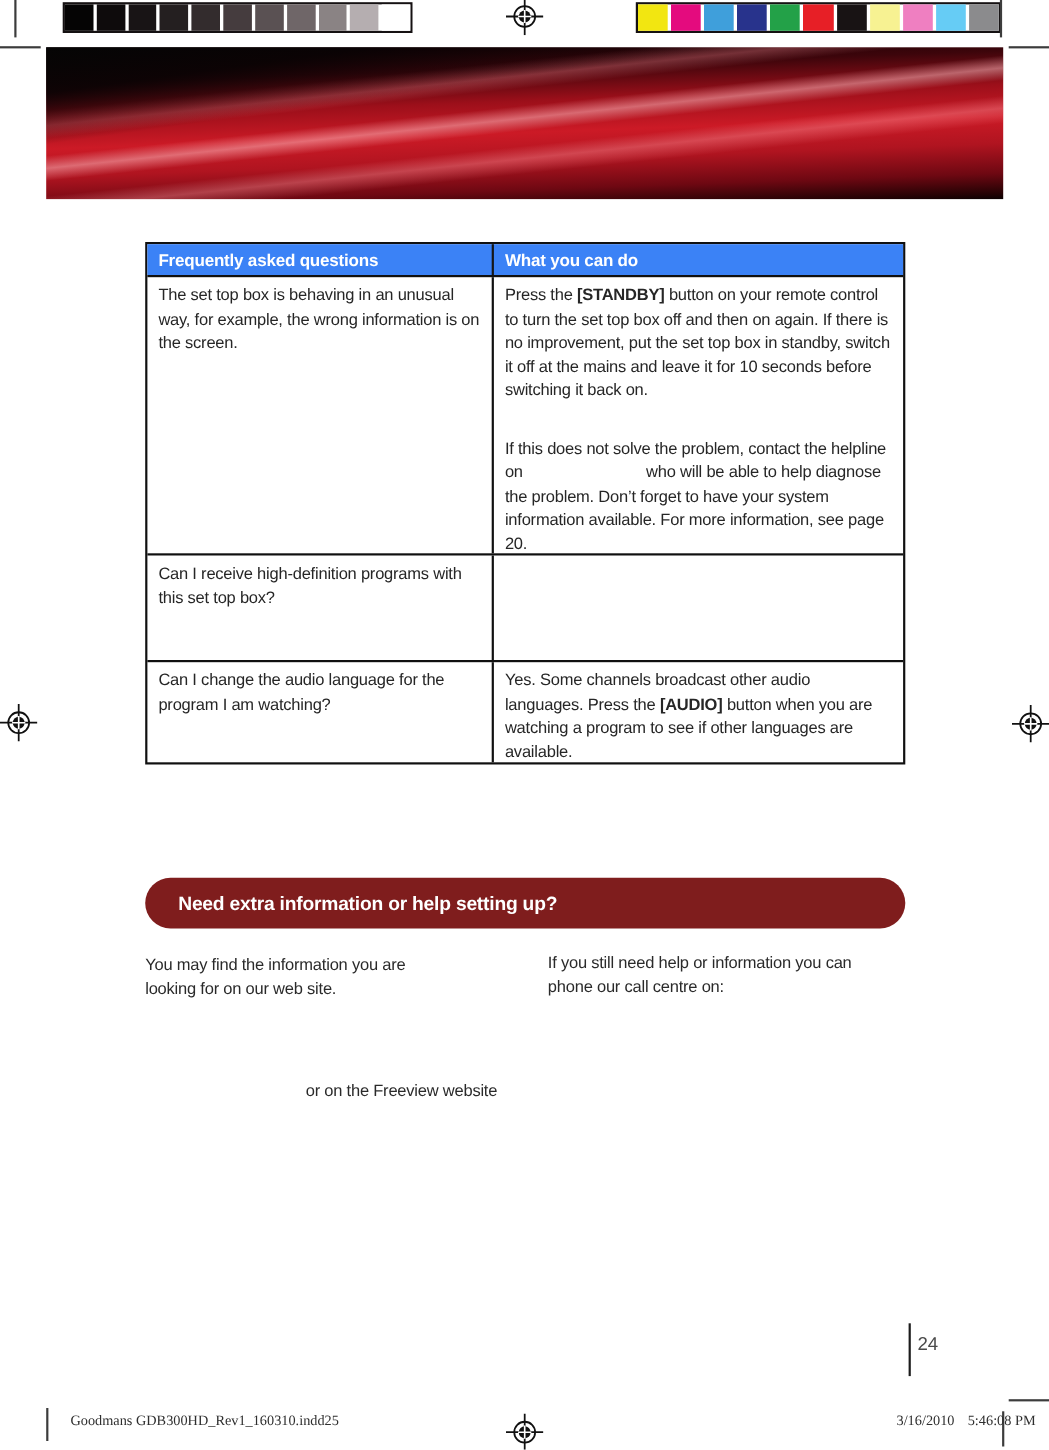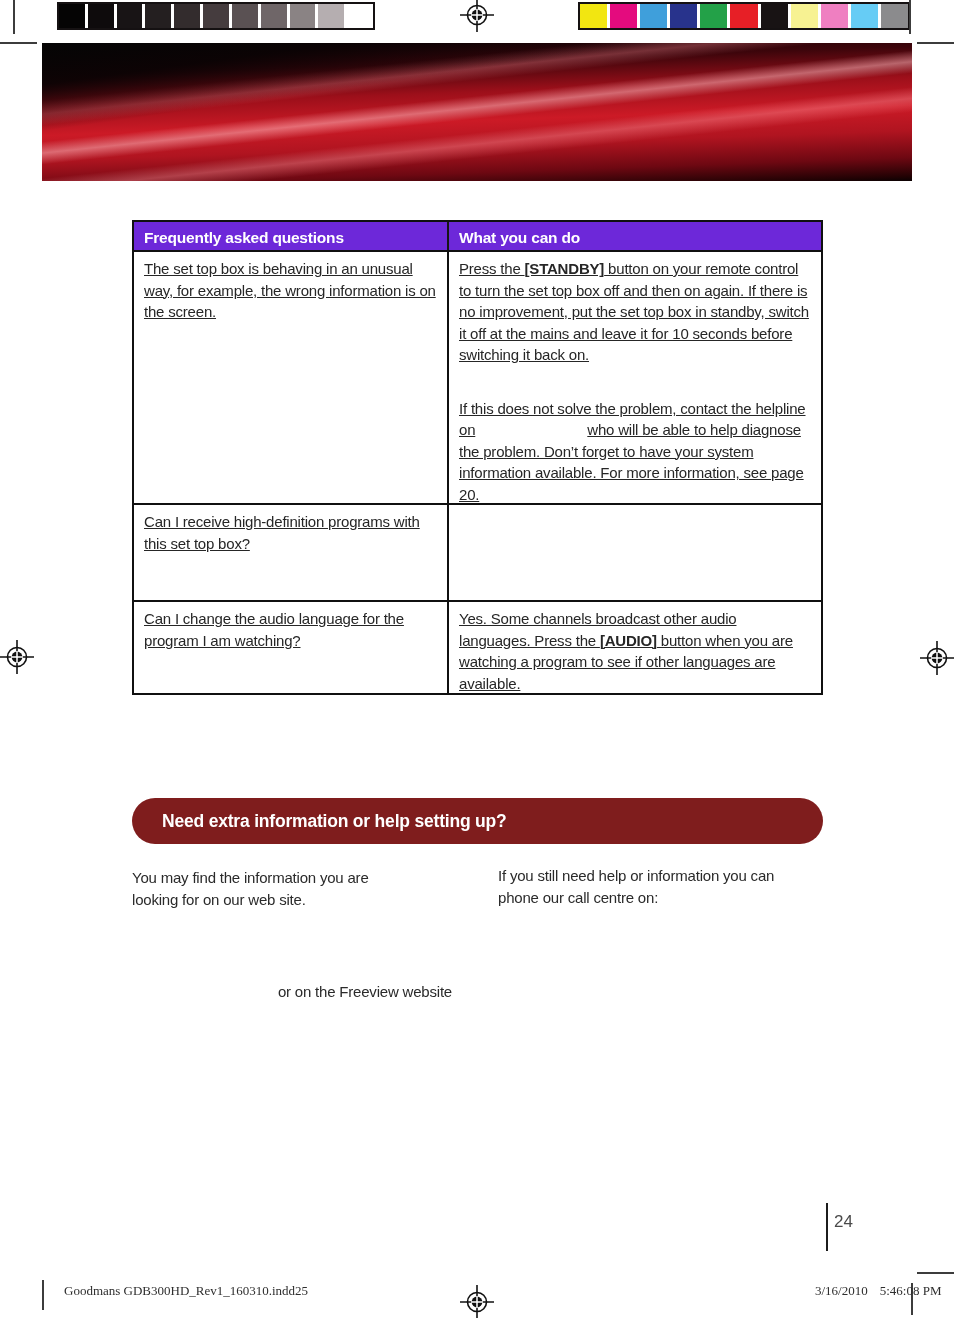--- a/index.html
+++ b/index.html
@@ -23,24 +23,24 @@
       linear-gradient(-6deg, transparent 30%, rgba(255,150,158,0.38) 36%, transparent 41%,
                       transparent 47%, rgba(255,190,195,0.5) 52%, transparent 57%,
                       transparent 64%, rgba(255,140,150,0.32) 69%, transparent 75%),
       linear-gradient(178deg, #0a0103 0%, #3d050b 20%, #9c0f1a 38%, #cc1a26 55%, #b01420 70%, #6e0812 86%, #230204 97%, #0b0102 100%);
   }
 
   
   .faq-table{position:absolute;left:132px;top:220px;width:691px;height:475px;
     border:2px solid #101010;box-sizing:border-box;font-size:15px;line-height:21.5px;letter-spacing:-0.2px;}
   .trow{display:grid;grid-template-columns:313px 1fr;box-sizing:border-box;}
-  .thead{height:28px;background:#6d28d9;color:#ffffff;font-weight:bold;font-size:15.5px;}
+  .thead{height:28px;background:#3b82f6;color:#ffffff;font-weight:bold;font-size:15.5px;}
   .thead .th{padding:5px 0 0 10px;letter-spacing:-0.2px;}
   .thead .th + .th{border-left:2px solid #161616;}
-  .body-row{border-top:2px solid #101010;text-decoration:underline;}
+  .body-row{border-top:2px solid #101010;}
   .row1{height:253px;}
   .row2{height:97px;}
   .row3{height:93px;}
   .td{padding:6px 10px 0 10px;overflow:hidden;}
   .td + .td{border-left:2px solid #101010;}
   .td p{margin:0;}
   .td p.second{margin-top:32px;}
   .redact-gap{display:inline-block;width:112px;}
 
   

